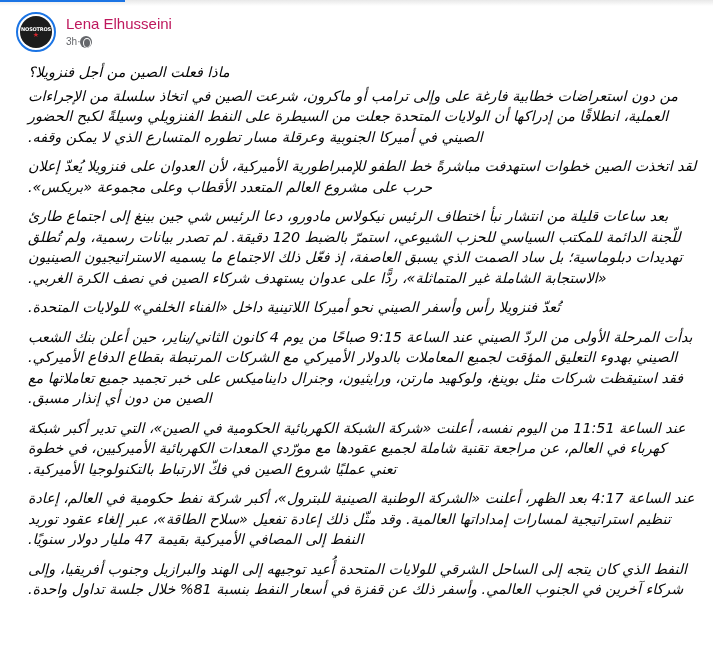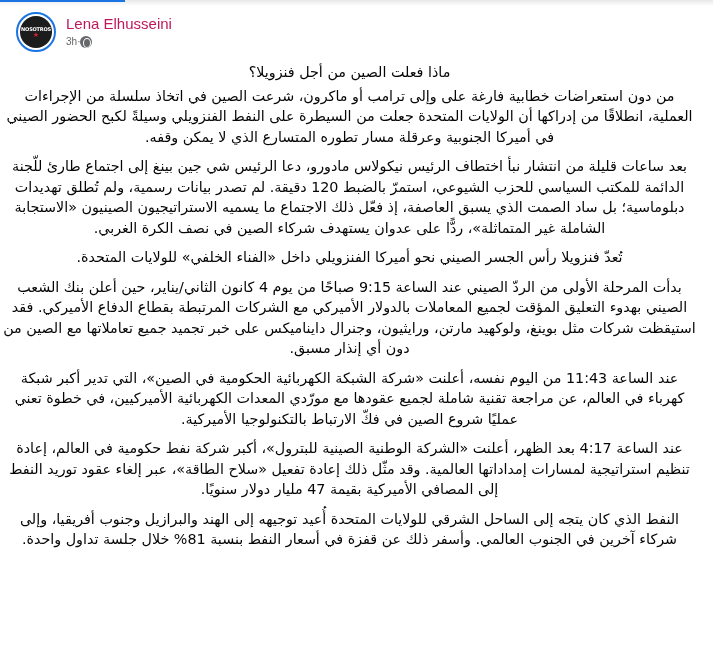--- a/index.html
+++ b/index.html
@@ -13,21 +13,21 @@
     padding: 2px; background: #fff; }
   .avatar-inner { width: 100%; height: 100%; border-radius: 50%; background: #1c1c1c;
     display: flex; flex-direction: column; align-items: center; justify-content: center; }
   .avatar-text { font-size: 5px; color: #fff; font-weight: bold; letter-spacing: -0.2px; line-height: 6px; }
   .avatar-star { font-size: 7px; color: #d4262e; line-height: 7px; }
   .meta { margin-left: 10px; }
   .author { font-family: "Liberation Sans", sans-serif; font-weight: normal; font-size: 15px; color: #be185d; line-height: 19px; }
   .sub { font-family: "Liberation Sans", sans-serif; font-size: 10px; color: #65676b; display: flex; align-items: center; line-height: 17px; }
   .globe { width: 12px; height: 12px; border-radius: 50%; background: #65676b; position: relative; overflow: hidden; }
   .globe::before { content: ""; position: absolute; left: 3px; top: 2px; width: 6px; height: 8px; border-radius: 50%; border: 1px solid #fff; }
-  .post { position: absolute; left: 2px; right: 16px; top: 62px; direction: rtl; text-align: center; }
+  .post { position: absolute; left: 28px; right: 16px; top: 62px; direction: rtl; text-align: left; font-style: italic; }
   .para { font-family: "DejaVu Sans", sans-serif; font-size: 14.3px; line-height: 20.5px; color: #050505; margin-bottom: 9px; }
   .para.title { margin-bottom: 3px; }
 </style>
 </head>
 <body>
 
 <div class="topbar">
   <div class="progress"></div>
 </div>
 
@@ -44,19 +44,20 @@
       <span>3h</span>
       <span>·</span>
       <span class="globe"></span>
     </div>
   </div>
 </div>
 
 <div class="post">
   <p class="para title">ماذا فعلت الصين من أجل فنزويلا؟</p>
   <p class="para">من دون استعراضات خطابية فارغة على وإلى ترامب أو ماكرون، شرعت الصين في اتخاذ سلسلة من الإجراءات العملية، انطلاقًا من إدراكها أن الولايات المتحدة جعلت من السيطرة على النفط الفنزويلي وسيلةً لكبح الحضور الصيني في أميركا الجنوبية وعرقلة مسار تطوره المتسارع الذي لا يمكن وقفه.</p>
+  <p class="para">لقد اتخذت الصين خطوات استهدفت مباشرةً خط الطفو للإمبراطورية الأميركية، لأن العدوان على فنزويلا يُعدّ إعلان حرب على مشروع العالم المتعدد الأقطاب وعلى مجموعة «بريكس».</p>
   <p class="para">بعد ساعات قليلة من انتشار نبأ اختطاف الرئيس نيكولاس مادورو، دعا الرئيس شي جين بينغ إلى اجتماع طارئ للّجنة الدائمة للمكتب السياسي للحزب الشيوعي، استمرّ بالضبط 120 دقيقة. لم تصدر بيانات رسمية، ولم تُطلق تهديدات دبلوماسية؛ بل ساد الصمت الذي يسبق العاصفة، إذ فعّل ذلك الاجتماع ما يسميه الاستراتيجيون الصينيون «الاستجابة الشاملة غير المتماثلة»، ردًّا على عدوان يستهدف شركاء الصين في نصف الكرة الغربي.</p>
-  <p class="para">تُعدّ فنزويلا رأس الجسر الصيني نحو أميركا الفنزويلي داخل «الفناء الخلفي» للولايات المتحدة.</p>
+  <p class="para">تُعدّ فنزويلا رأس وأسفر الصيني نحو أميركا اللاتينية داخل «الفناء الخلفي» للولايات المتحدة.</p>
   <p class="para">بدأت المرحلة الأولى من الردّ الصيني عند الساعة 9:15 صباحًا من يوم 4 كانون الثاني/يناير، حين أعلن بنك الشعب الصيني بهدوء التعليق المؤقت لجميع المعاملات بالدولار الأميركي مع الشركات المرتبطة بقطاع الدفاع الأميركي. فقد استيقظت شركات مثل بوينغ، ولوكهيد مارتن، ورايثيون، وجنرال دايناميكس على خبر تجميد جميع تعاملاتها مع الصين من دون أي إنذار مسبق.</p>
-  <p class="para">عند الساعة 11:43 من اليوم نفسه، أعلنت «شركة الشبكة الكهربائية الحكومية في الصين»، التي تدير أكبر شبكة كهرباء في العالم، عن مراجعة تقنية شاملة لجميع عقودها مع مورّدي المعدات الكهربائية الأميركيين، في خطوة تعني عمليًا شروع الصين في فكّ الارتباط بالتكنولوجيا الأميركية.</p>
+  <p class="para">عند الساعة 11:51 من اليوم نفسه، أعلنت «شركة الشبكة الكهربائية الحكومية في الصين»، التي تدير أكبر شبكة كهرباء في العالم، عن مراجعة تقنية شاملة لجميع عقودها مع مورّدي المعدات الكهربائية الأميركيين، في خطوة تعني عمليًا شروع الصين في فكّ الارتباط بالتكنولوجيا الأميركية.</p>
   <p class="para">عند الساعة 4:17 بعد الظهر، أعلنت «الشركة الوطنية الصينية للبترول»، أكبر شركة نفط حكومية في العالم، إعادة تنظيم استراتيجية لمسارات إمداداتها العالمية. وقد مثّل ذلك إعادة تفعيل «سلاح الطاقة»، عبر إلغاء عقود توريد النفط إلى المصافي الأميركية بقيمة 47 مليار دولار سنويًا.</p>
   <p class="para">النفط الذي كان يتجه إلى الساحل الشرقي للولايات المتحدة أُعيد توجيهه إلى الهند والبرازيل وجنوب أفريقيا، وإلى شركاء آخرين في الجنوب العالمي. وأسفر ذلك عن قفزة في أسعار النفط بنسبة 81% خلال جلسة تداول واحدة.</p>
 </div>
 
 </body></html>

